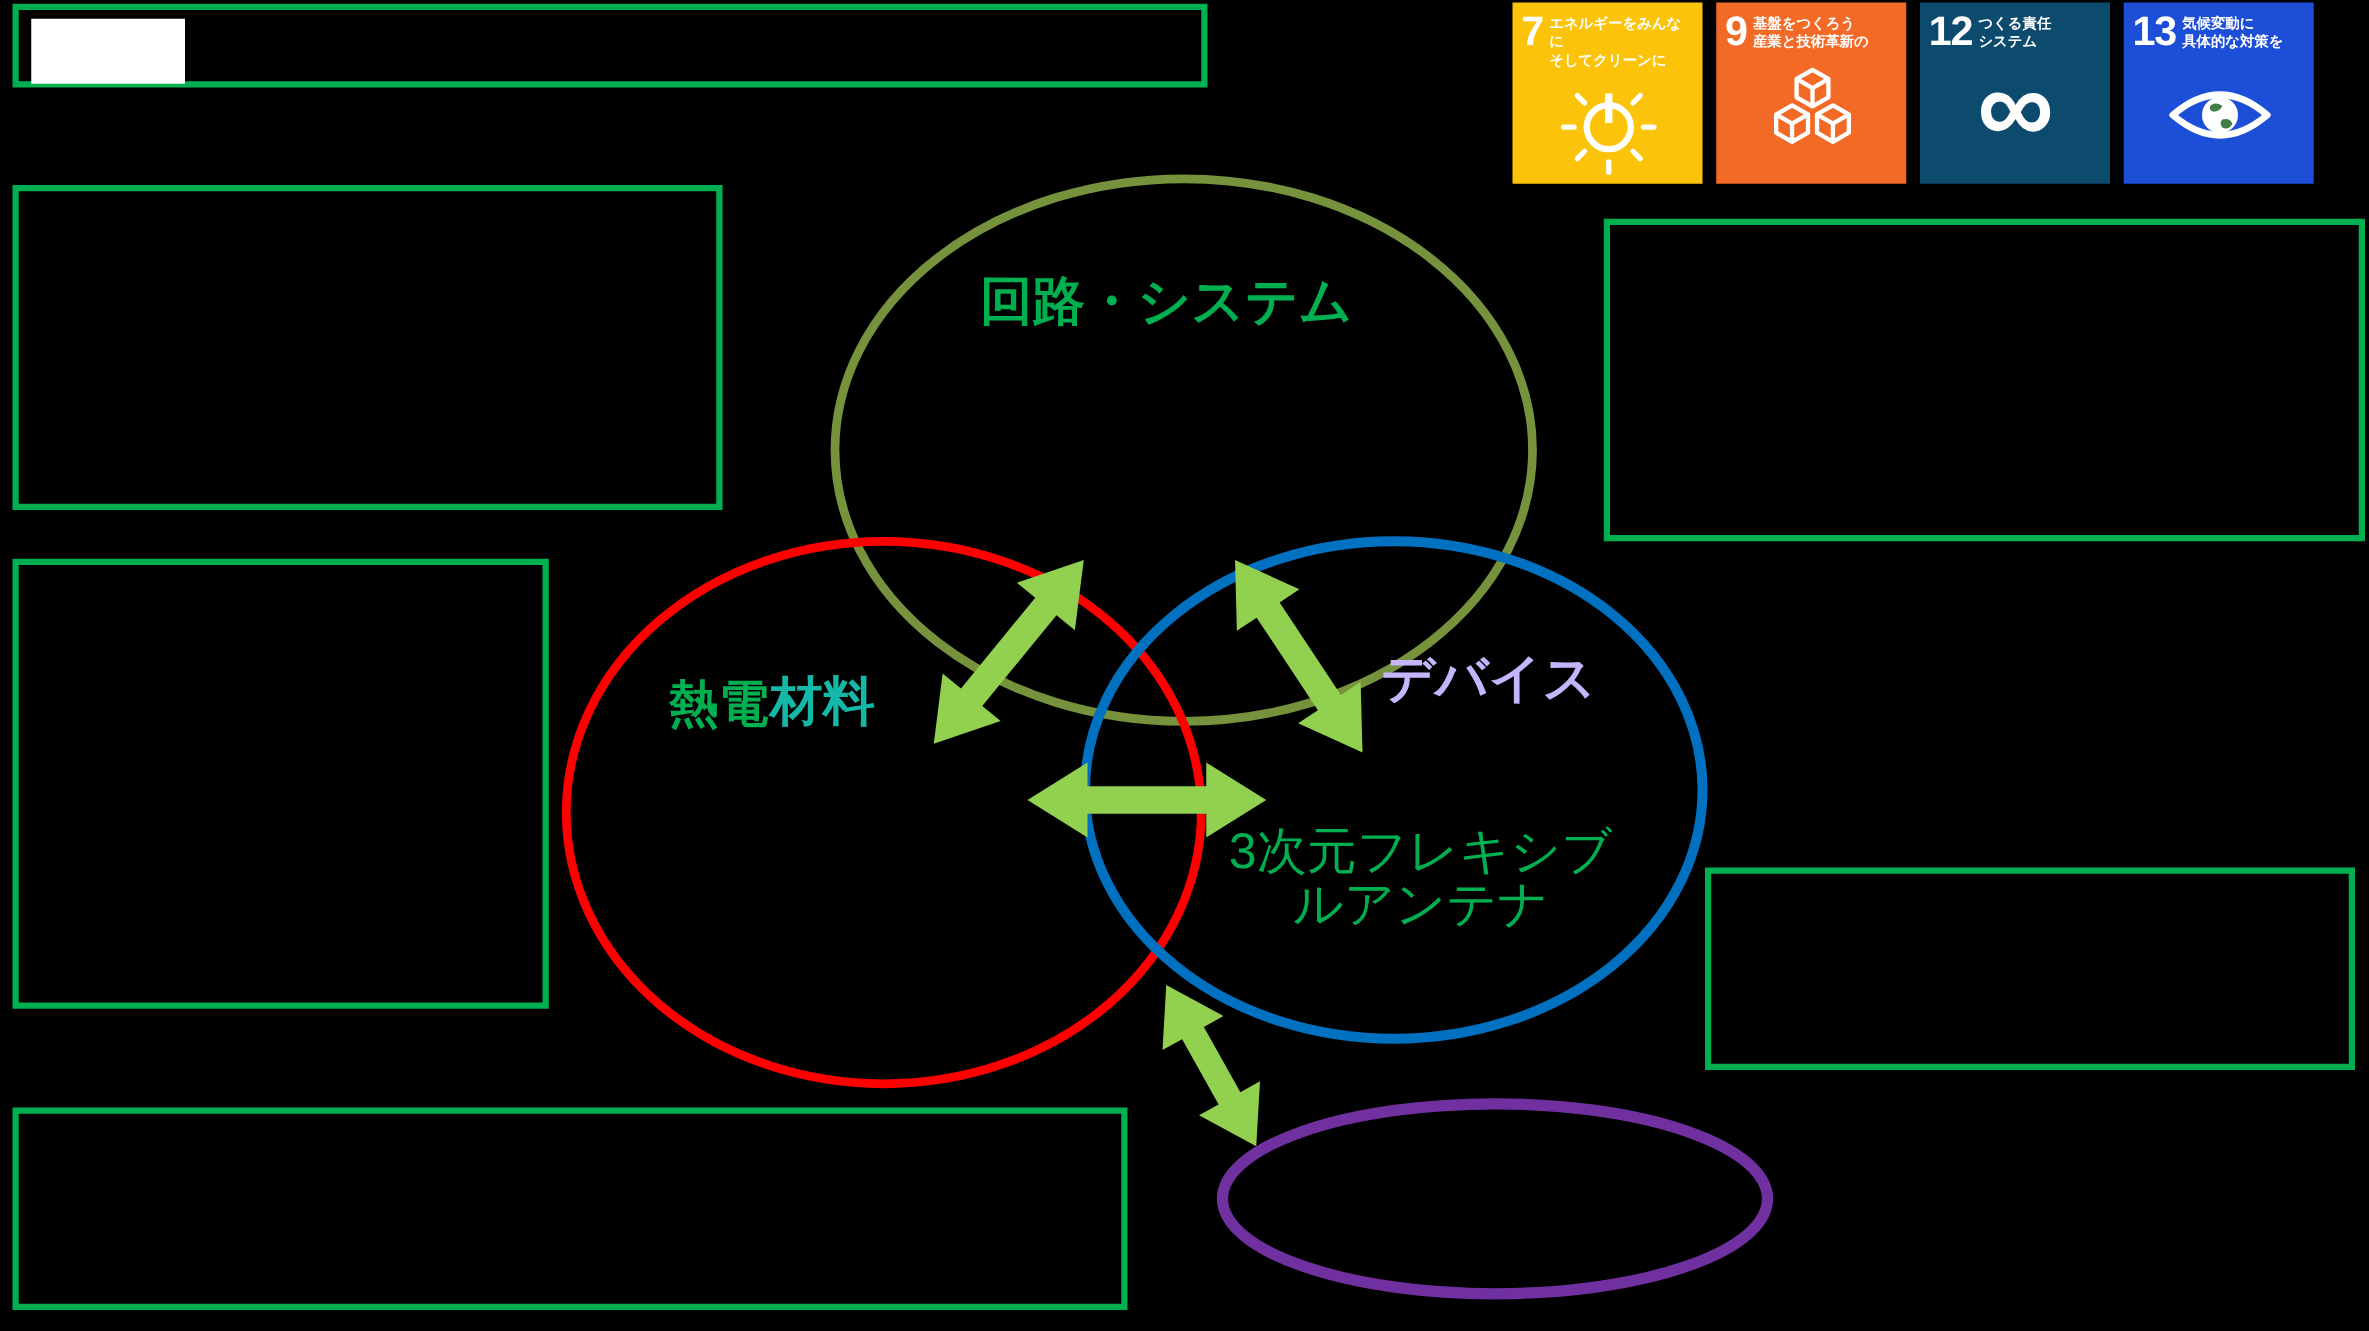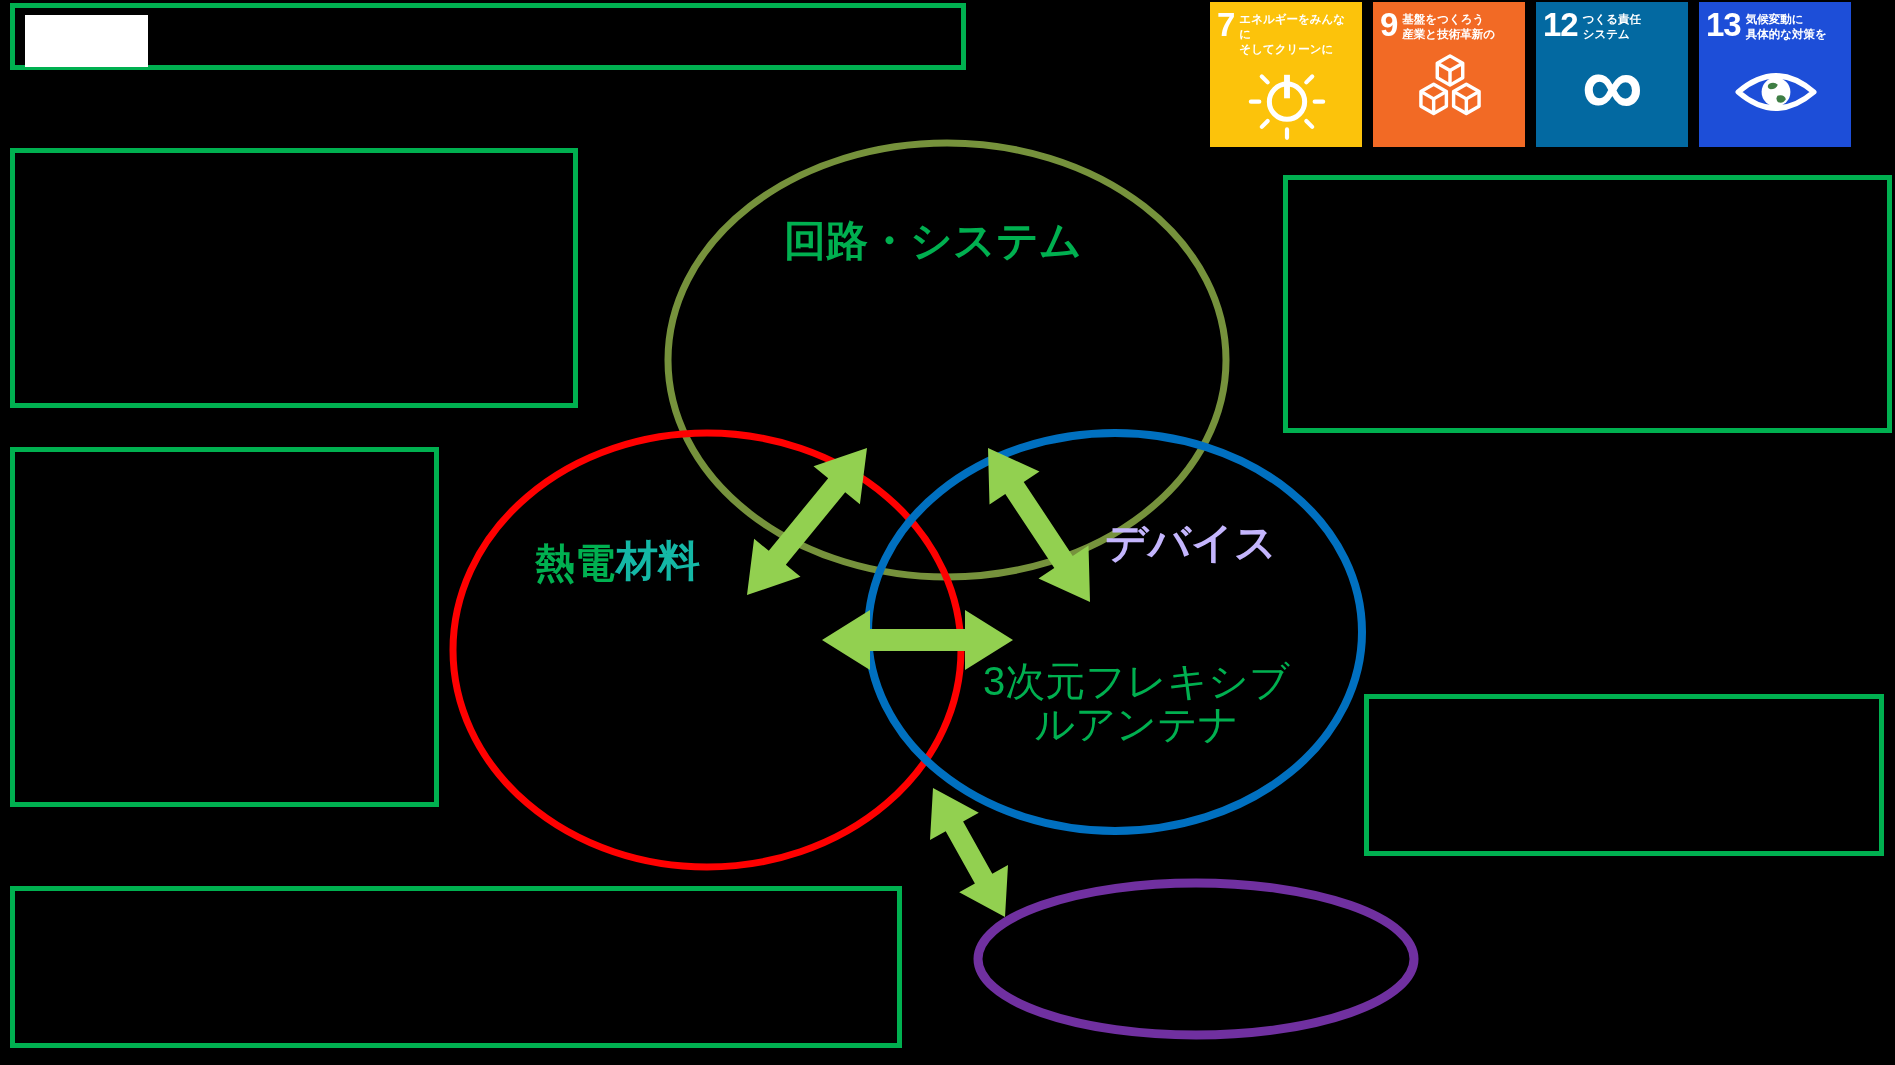--- a/index.html
+++ b/index.html
@@ -117,21 +117,21 @@
           <line x1="-19" y1="8" x2="-19" y2="25"></line>
 
           <polygon points="19,-9 33.8,-0.5 33.8,16.5 19,25 4.2,16.5 4.2,-0.5"></polygon>
           <polyline points="4.2,-0.5 19,8 33.8,-0.5"></polyline>
           <line x1="19" y1="8" x2="19" y2="25"></line>
         </g>
       </svg>
     </div>
   </div>
 
-  <div class="sdg-tile" style="left: 1536px; background: #0369a1;">
+  <div class="sdg-tile" style="left: 1536px; background: #0c4a6e;">
     <div class="sdg-head">
       <span class="sdg-num">12</span>
       <span class="sdg-title">
         <span>つくる責任</span><br>
         <span>システム</span>
       </span>
     </div>
     <div class="sdg-pic">
       <div class="sdg-infinity">∞</div>
     </div>

